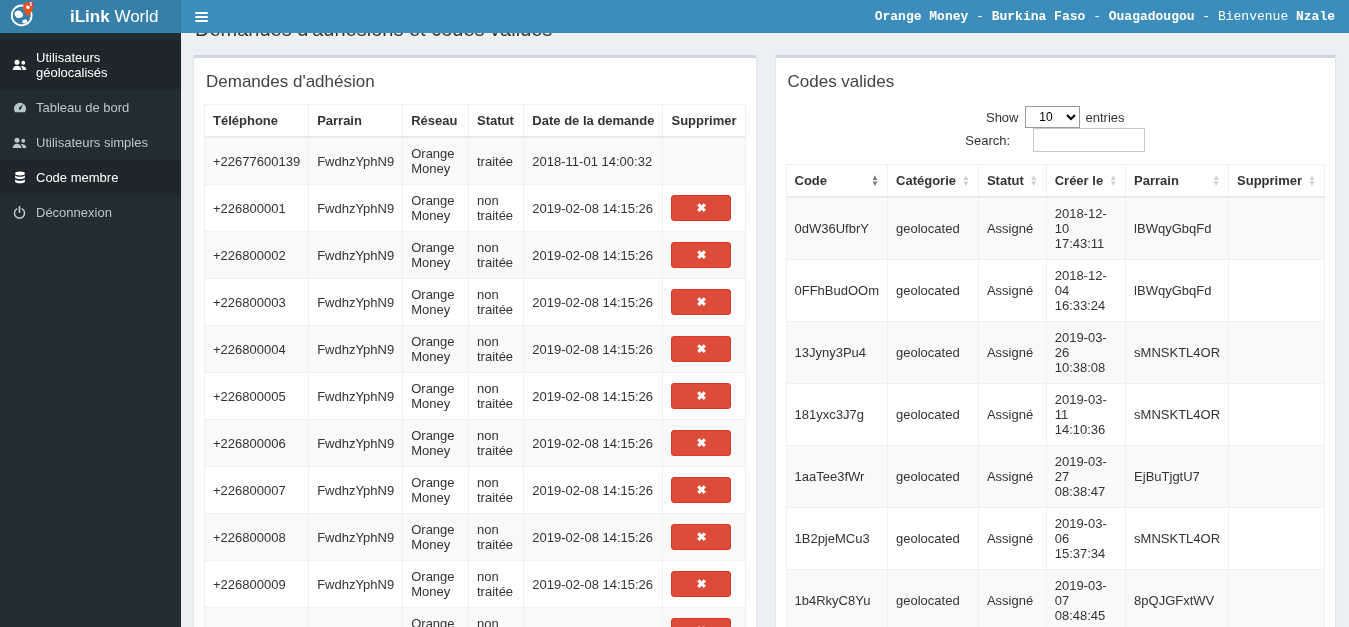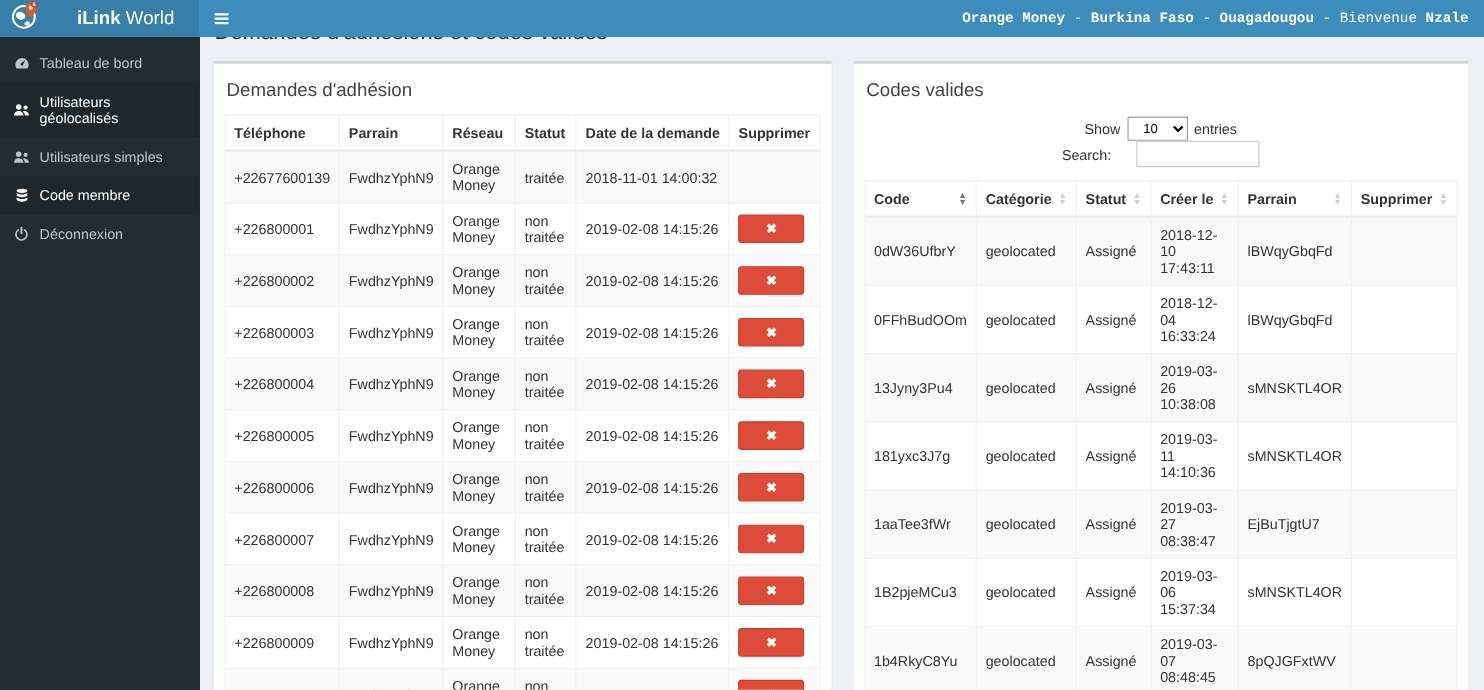--- a/index.html
+++ b/index.html
@@ -79,39 +79,39 @@
         <i></i>
       </div>
     <div class="user-info">
       
     <span class="bold">Orange Money</span><span class="normal"> - </span><span class="bold">Burkina Faso</span><span class="normal"> - </span><span class="bold">Ouagadougou</span><span class="normal"> - </span><span class="normal">Bienvenue </span><span class="bold">Nzale</span></div>
   </div>
 </header>
 
 <nav class="sidebar">
 
-    <div class="nav-item normal">
-      <span class="nav-icon">
-        <svg width="14" height="13" viewBox="0 0 16 15">
-          <path d="M8 2a7 7 0 0 0-7 7c0 1.5.45 2.8 1.3 3.9h11.4A6.6 6.6 0 0 0 15 9a7 7 0 0 0-7-7zm1 7.6a1.4 1.4 0 1 1-2-2L11.4 4 9 9.6z" fill="currentColor"></path>
-        </svg>
-      </span>
-      <span>Tableau de bord</span>
-    </div>
-
     <div class="nav-item active">
       <span class="nav-icon">
         <svg width="15" height="12" viewBox="0 0 18 14">
           <circle cx="6" cy="3.8" r="3" fill="currentColor"></circle>
           <path d="M.8 13c0-3 2.3-5 5.2-5s5.2 2 5.2 5z" fill="currentColor"></path>
           <circle cx="13.5" cy="4.3" r="2.3" fill="currentColor"></circle>
           <path d="M12.6 8.2c2.6.3 4.6 2.1 4.6 4.8h-4.4c-.3-2-1.2-3.6-2.6-4.4z" fill="currentColor"></path>
         </svg>
       </span>
       <span>Utilisateurs géolocalisés</span>
+    </div>
+
+    <div class="nav-item normal">
+      <span class="nav-icon">
+        <svg width="14" height="13" viewBox="0 0 16 15">
+          <path d="M8 2a7 7 0 0 0-7 7c0 1.5.45 2.8 1.3 3.9h11.4A6.6 6.6 0 0 0 15 9a7 7 0 0 0-7-7zm1 7.6a1.4 1.4 0 1 1-2-2L11.4 4 9 9.6z" fill="currentColor"></path>
+        </svg>
+      </span>
+      <span>Tableau de bord</span>
     </div>
 
     <div class="nav-item normal">
       <span class="nav-icon">
         <svg width="15" height="12" viewBox="0 0 18 14">
           <circle cx="6" cy="3.8" r="3" fill="currentColor"></circle>
           <path d="M.8 13c0-3 2.3-5 5.2-5s5.2 2 5.2 5z" fill="currentColor"></path>
           <circle cx="13.5" cy="4.3" r="2.3" fill="currentColor"></circle>
           <path d="M12.6 8.2c2.6.3 4.6 2.1 4.6 4.8h-4.4c-.3-2-1.2-3.6-2.6-4.4z" fill="currentColor"></path>
         </svg>

